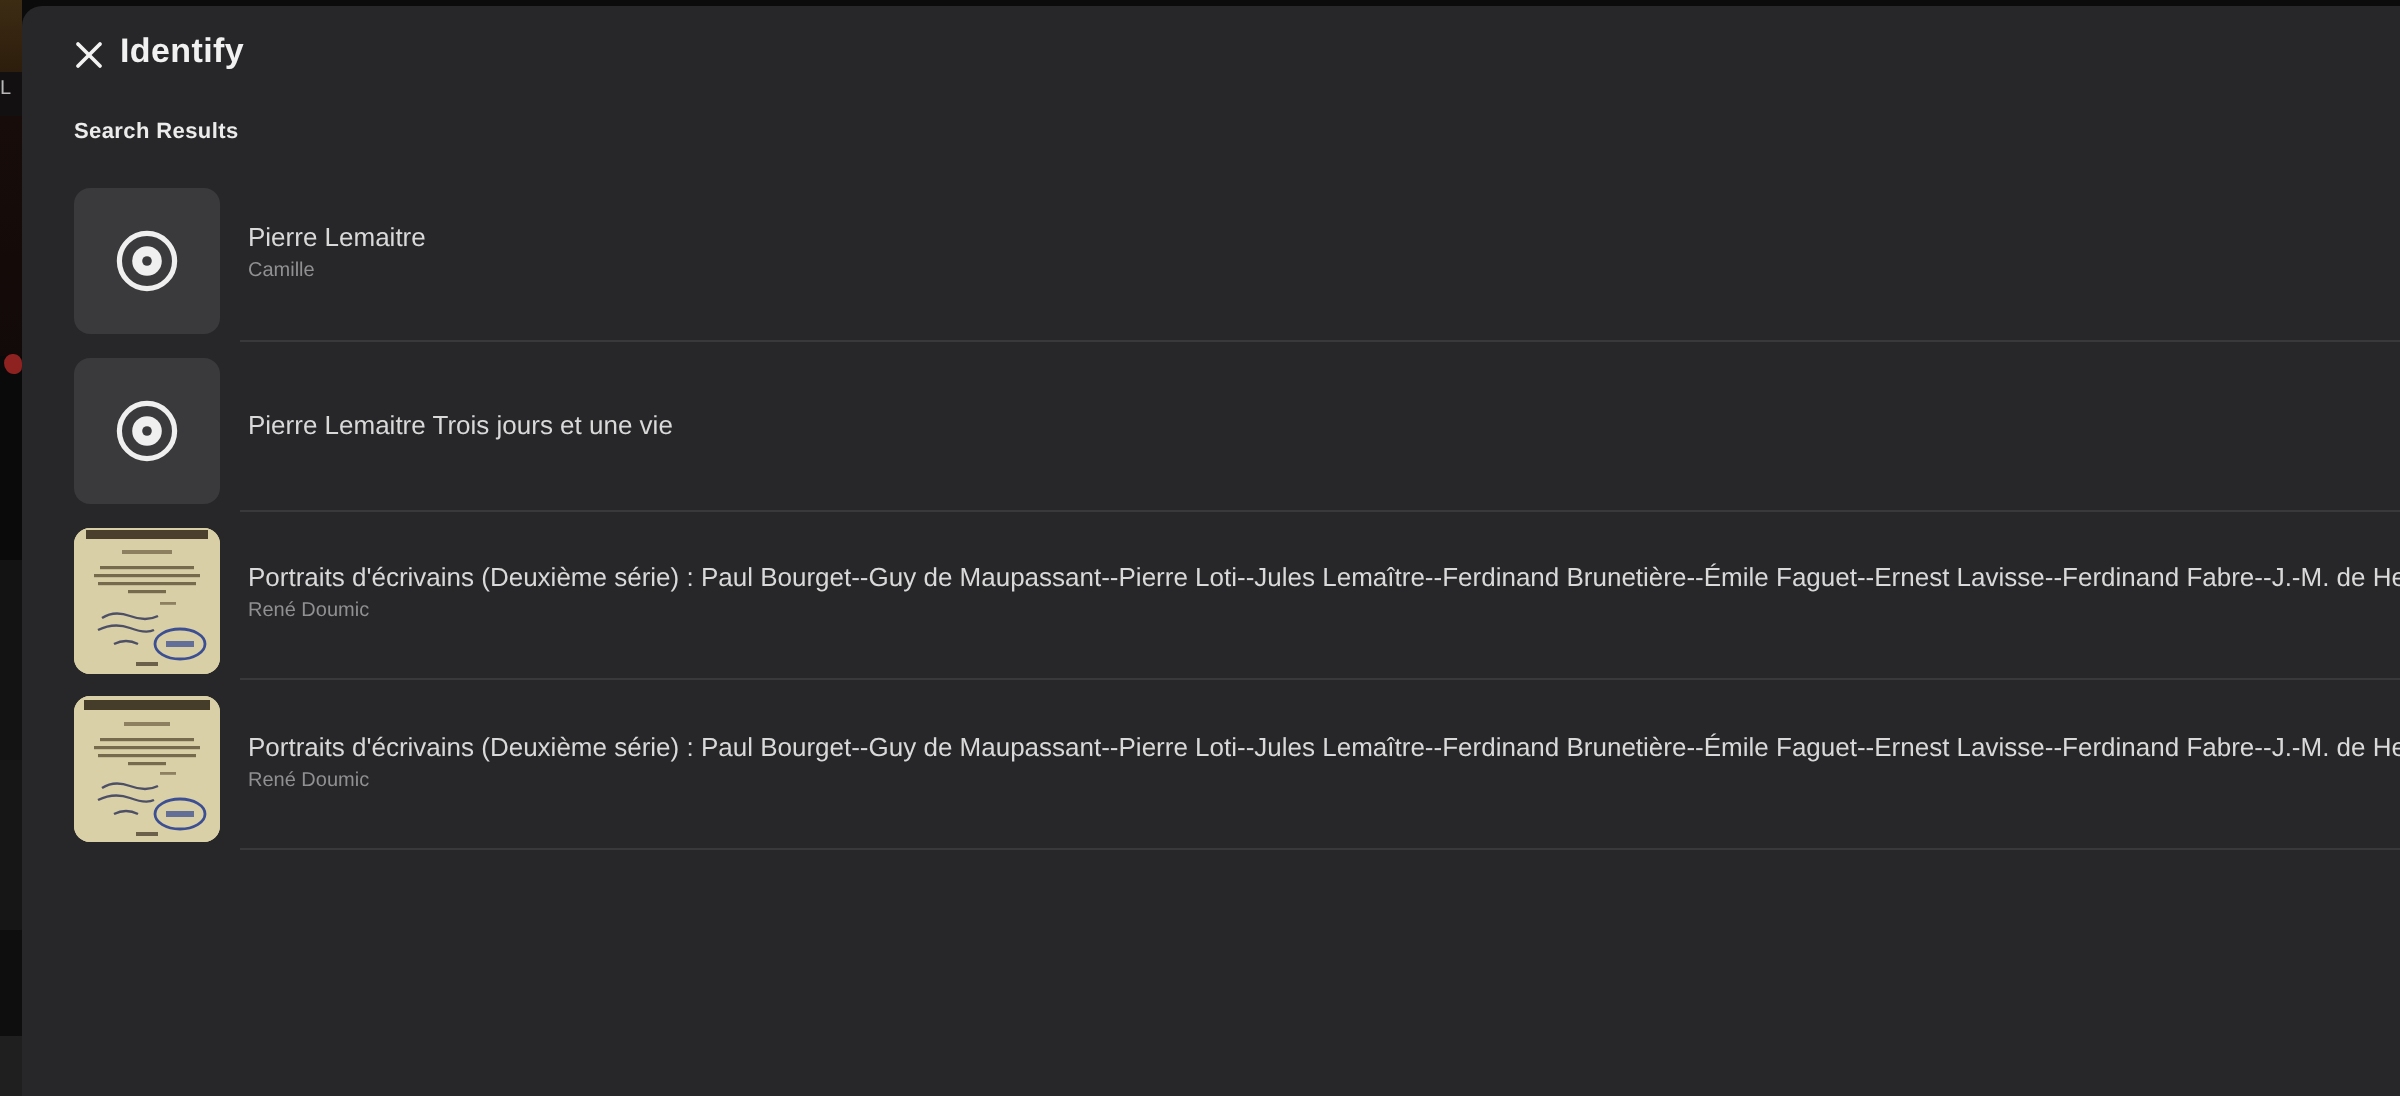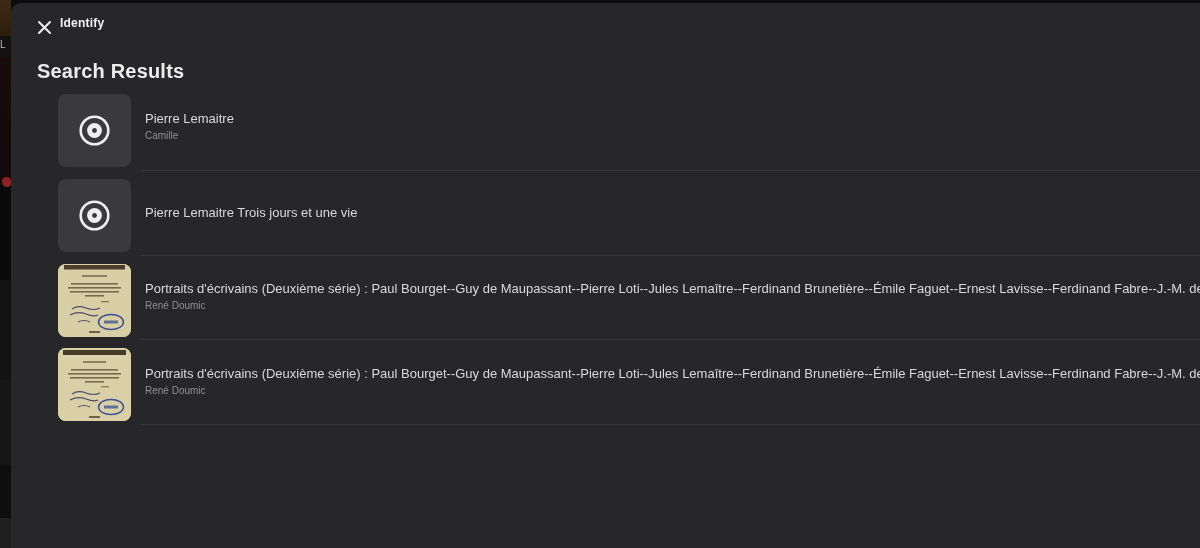--- a/index.html
+++ b/index.html
@@ -22,29 +22,29 @@
                background:#8e2220; border-radius:50% 50% 40% 60%; }
 
   
   .panel { position:absolute; left:11px; top:3px; width:1189px; height:545px;
            background:#272729; border-top-left-radius:10px; }
 
   .panel-header { position:absolute; left:0; top:0; height:46px; width:100%; }
   .close-btn { position:absolute; left:19px; top:10px; width:28px; height:28px;
                background:none; border:none; cursor:pointer; display:flex;
                align-items:center; justify-content:center; }
-  .header-title { position:absolute; left:49px; top:13px; font-size:12px; font-weight:bold;
+  .header-title { position:absolute; left:49px; top:13px; font-size:17px; font-weight:bold;
                   color:#f1f1f1; letter-spacing:.2px; }
 
-  .section-title { position:absolute; left:26px; top:57px; font-size:20px; font-weight:bold;
+  .section-title { position:absolute; left:26px; top:57px; font-size:11px; font-weight:bold;
                    color:#ececec; letter-spacing:.2px; }
 
   
   .list { position:absolute; left:0; top:83px; width:100%; }
-  .row  { display:flex; height:84.8px; cursor:pointer;margin-left:21px; }
+  .row  { display:flex; height:84.8px; cursor:pointer; }
   .thumb-col { width:109px; flex:0 0 109px; padding:8px 0 0 26px; }
   .tile { width:73px; height:73px; border-radius:8px; background:#3a3a3d;
           display:flex; align-items:center; justify-content:center; overflow:hidden; }
   .tile.cover { background:#d8cfa6; }
   .content { flex:1; display:flex; flex-direction:column; justify-content:center;
              border-bottom:1px solid #39393c; padding-left:4px; padding-right:8px; }
   .row-title { font-size:13px; color:#d9d9da; line-height:16px; white-space:nowrap;
                overflow:hidden; text-overflow:ellipsis; }
   .row-subtitle { font-size:10px; color:#909093; line-height:16px; margin-top:1px; }
   .row-subtitle:empty { display:none; }

